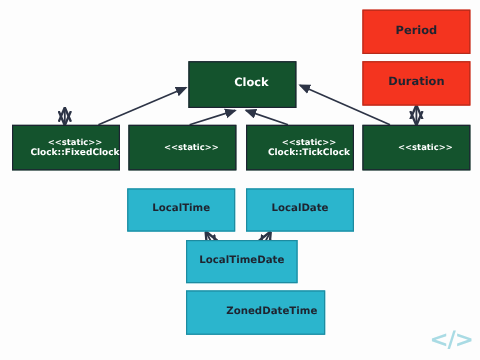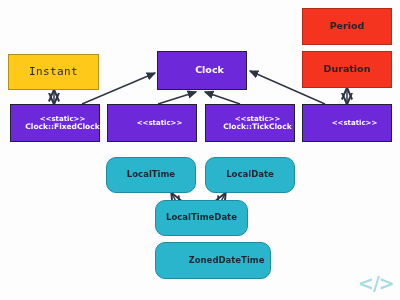--- a/index.html
+++ b/index.html
@@ -29,40 +29,39 @@
     display: flex;
     flex-direction: column;
     align-items: center;
     justify-content: center;
     text-align: center;
     border: 1px solid #9aa0a6;
     line-height: 1.15;
     z-index: 2;
   }
   .node-dark {
-    background: #6d28d9;
+    background: #14532d;
     border-color: #1d2332;
     color: #ffffff;
     padding-left: 15px;
   }
   .node-yellow {
     background: #ffc91a;
     border-color: #b7901a;
     color: #1f2430;
   }
   .node-red {
     background: #f4341f;
     border-color: #b52b1b;
     color: #1f2430;
   }
   .node-cyan {
     background: #2bb5cd;
     border-color: #1d8ba0;
     color: #1f2430;
-    border-radius: 10px;
   }
   .lbl-mono {
     font-family: "DejaVu Sans Mono", monospace;
   }
   .title-lg {
     font-size: 11px;
     letter-spacing: 0.4px;
   }
   .title-md {
     font-size: 9.5px;
@@ -140,23 +139,20 @@
 
     <g>
       <line x1="218" y1="207" x2="225" y2="194" stroke="#2d3446" stroke-width="1.5" marker-start="url(#head-open-down)" marker-end="url(#head-open-up)"></line>
     </g>
 
     <g>
       <line x1="201" y1="256" x2="201" y2="245" stroke="#2d3446" stroke-width="1.5" marker-start="url(#head-open-down)" marker-end="url(#head-open-up)"></line>
     </g>
   </svg>
 
-  <div class="node node-yellow" style="left:8px; top:54px; width:91px; height:36px;">
-    <span class="title-lg lbl-mono">Instant</span>
-  </div>
 
   <div class="node node-dark" style="left:157px; top:51px; width:90px; height:39px;">
     <span class="title-md">Clock</span>
   </div>
 
   <div class="node node-red" style="left:302px; top:8px; width:90px; height:37px;">
     <span class="title-md">Period</span>
   </div>
 
   <div class="node node-red" style="left:302px; top:51px; width:90px; height:37px;">

